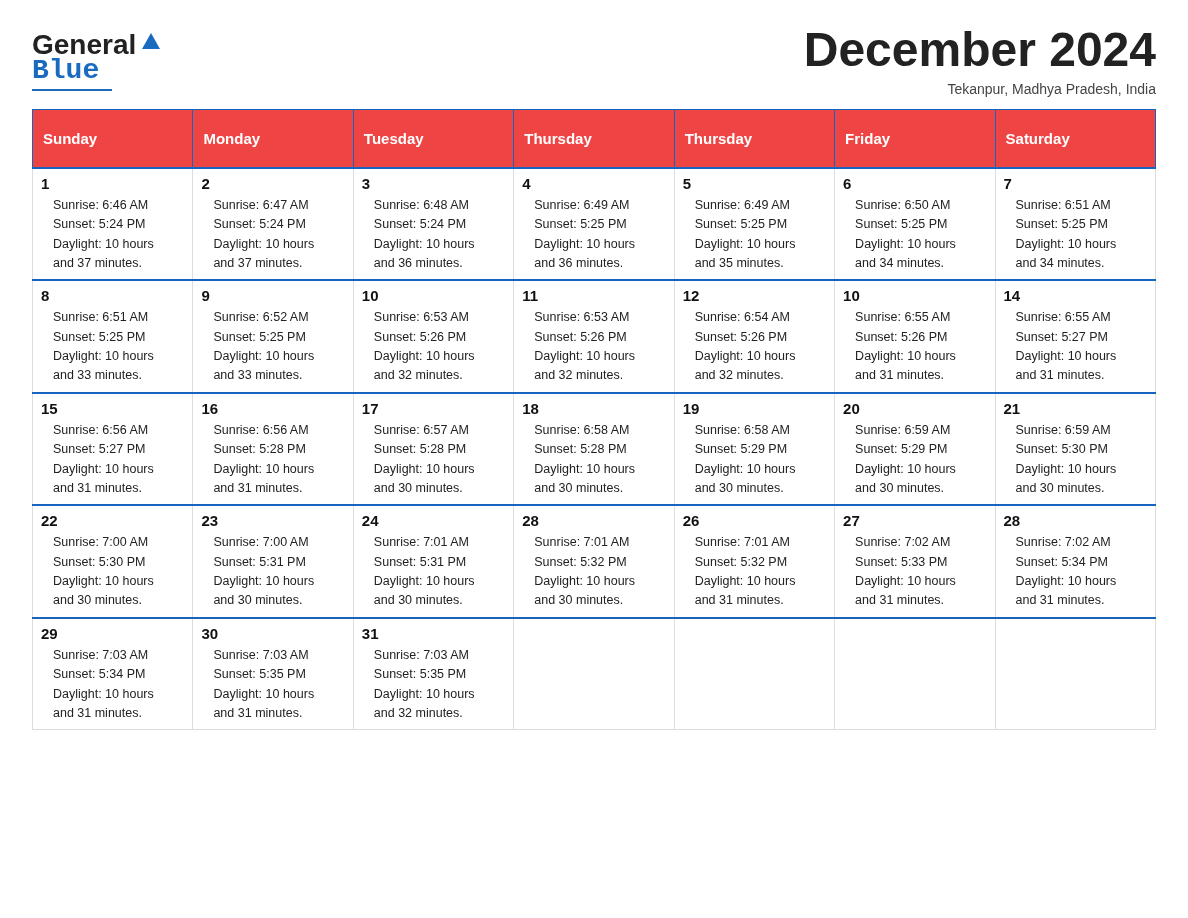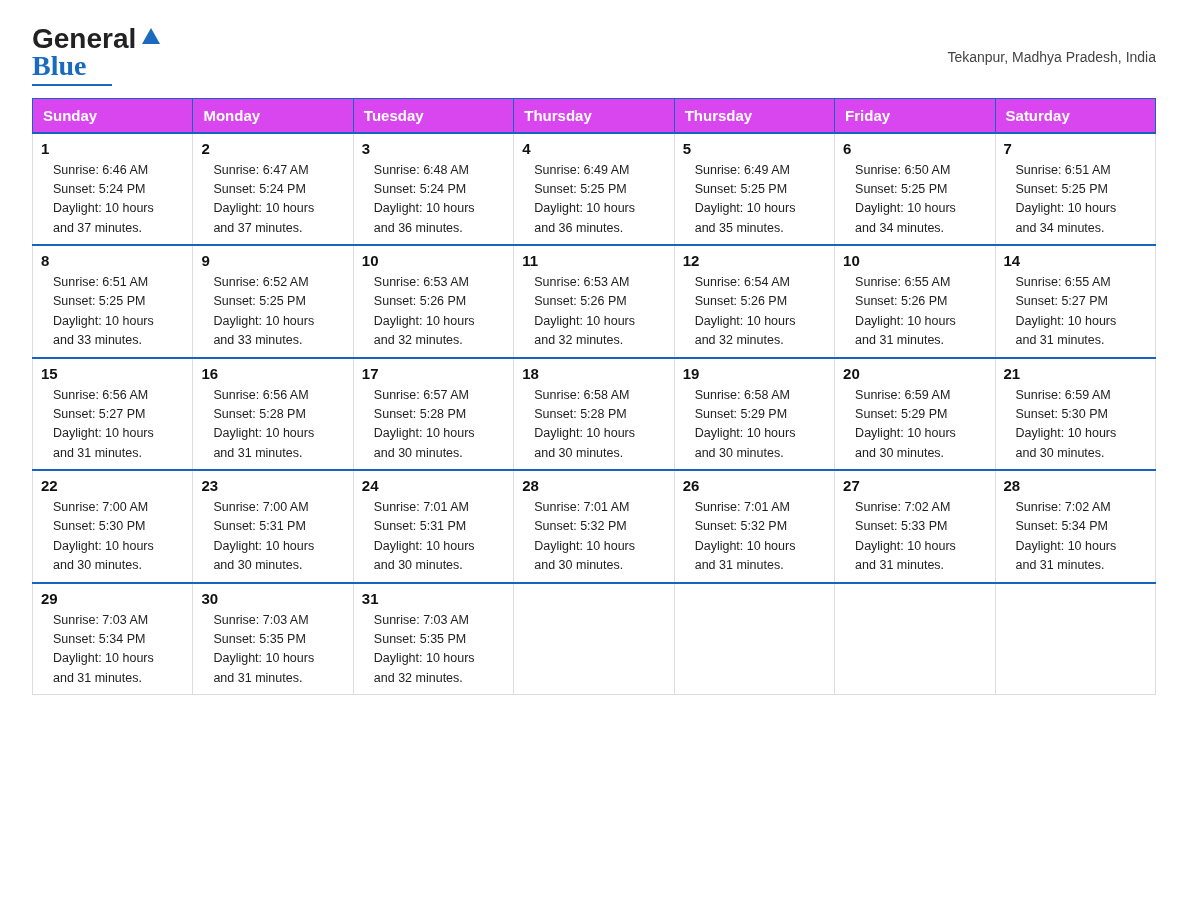--- a/index.html
+++ b/index.html
@@ -38,25 +38,25 @@
       font-size: 14px;
       color: #444;
       margin-top: 4px;
     }
     .calendar {
       width: 100%;
       border-collapse: collapse;
       margin-top: 8px;
     }
     .calendar th {
-      background: #d946ef;
+      background: #ef4444;
       color: #fff;
       font-size: 15px;
       font-weight: bold;
-      padding: 8px 10px;
+      padding: 20px 10px;
       text-align: left;
       border: 1px solid #1565c0;
       margin-top: 44px;
     }
     .calendar td {
       border: 1px solid #ccc;
       vertical-align: top;
       padding: 6px 8px;
       font-size: 12.5px;
       color: #222;
@@ -98,26 +98,27 @@
       <div style="display:flex;align-items:center;">
         <span style="font-size:28px;font-weight:bold;color:#222;font-family:Arial,sans-serif;">General</span>
 
         <span style="display:inline-block;margin-left:4px;position:relative;top:-2px;">
           <svg width="22" height="20" viewBox="0 0 22 20">
             <polygon points="2,18 20,18 11,2" fill="#1a6abf"></polygon>
           </svg>
         </span>
       </div>
       <div style="display:flex;align-items:center;margin-top:-4px;">
-        <span style="font-size:28px;font-weight:bold;color:#1a6abf;font-family:Liberation Serif, serif;">Blue</span>
+        <span style="font-size:28px;font-weight:bold;color:#1a6abf;font-family:Liberation Mono, monospace;">Blue</span>
       </div>
       <div style="height:2px;background:#1a6abf;width:80px;margin-top:2px;"></div>
     </div>
 
     <div class="title-block">
+      <h1>December 2024</h1>
       <div class="subtitle">Tekanpur, Madhya Pradesh, India</div>
     </div>
   </div>
 
   <table class="calendar">
     <thead>
       <tr>
 
       <th>Sunday</th>
           <th>Monday</th>

